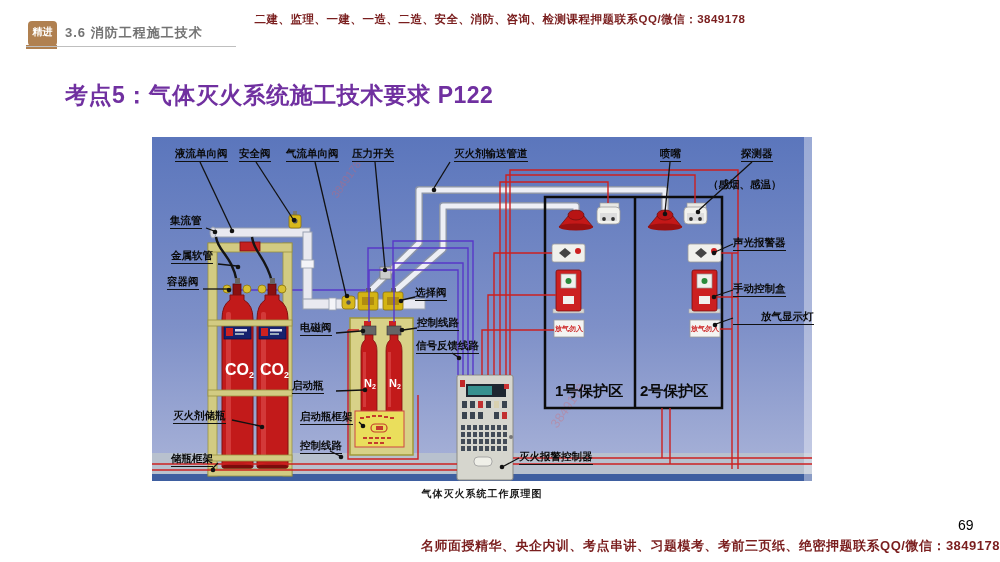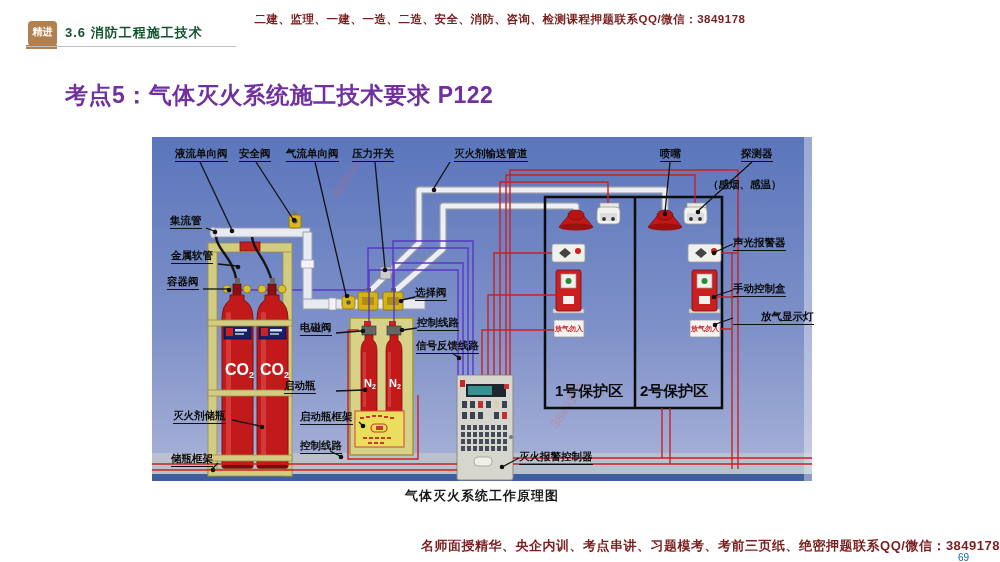--- a/index.html
+++ b/index.html
@@ -9,21 +9,21 @@
     font-family:"Liberation Sans","DejaVu Sans",sans-serif;
   }
   
   .logo-box{
     position:absolute;left:28px;top:21px;width:29px;height:25px;
     background:#b08050;border-radius:4px;color:#fff;
     font-size:10px;font-weight:bold;text-align:center;line-height:22px;
   }
   .section-title{
     position:absolute;left:65px;top:24px;font-size:13px;font-weight:600;
-    color:#14532d;letter-spacing:1px;
+    color:#737373;letter-spacing:1px;
   }
   .rule-thick{position:absolute;left:26px;top:45px;width:31px;height:4px;background:#b08050;}
   .rule-thin{position:absolute;left:26px;top:46px;width:210px;height:1px;background:#bfbfbf;}
   .marketing{
     position:absolute;left:0;top:12px;width:1000px;text-align:center;
     font-size:11.5px;font-weight:bold;color:#7a1e1e;letter-spacing:0.5px;
   }
   
   .slide-title{
     position:absolute;left:65px;top:80px;font-size:23px;font-weight:bold;
@@ -37,28 +37,28 @@
     line-height:1.25;white-space:nowrap;border-bottom:1.5px solid #111;
     padding-bottom:1px;
   }
   .lbl.nou{border-bottom:none;}
   .zone-lbl{
     position:absolute;font-size:15px;font-weight:bold;color:#0a0a0a;
     white-space:nowrap;
   }
   .caption{
     position:absolute;left:152px;top:487px;width:660px;text-align:center;
-    font-size:13px;font-weight:600;color:#1a1a1a;letter-spacing:1px;
+    font-size:10px;font-weight:600;color:#1a1a1a;letter-spacing:1px;
   }
   
   .footer-promo{
     position:absolute;left:0;top:537px;width:1000px;text-align:right;
     font-size:13px;font-weight:bold;color:#7a1e1e;letter-spacing:0.5px;
   }
-  .page-num{position:absolute;left:958px;top:552px;font-size:10px;color:#0369a1;}
+  .page-num{position:absolute;left:958px;top:517px;font-size:14px;color:#000000;}
   .svgtxt{font-family:"Liberation Sans","DejaVu Sans",sans-serif;}
 </style>
 </head>
 <body>
 
 <div class="logo-box">精进</div>
 <div class="section-title">3.6 消防工程施工技术</div>
 <div class="rule-thick"></div>
 <div class="rule-thin"></div>
 <div class="marketing">二建、监理、一建、一造、二造、安全、消防、咨询、检测课程押题联系QQ/微信：3849178</div>
@@ -421,21 +421,21 @@
   <div class="lbl" style="left:508px;top:10px;">喷嘴</div>
   <div class="lbl" style="left:589px;top:10px;">探测器</div>
   <div class="lbl nou" style="left:556px;top:41px;">（感烟、感温）</div>
   <div class="lbl" style="left:18px;top:77px;">集流管</div>
   <div class="lbl" style="left:19px;top:112px;">金属软管</div>
   <div class="lbl" style="left:15px;top:138px;">容器阀</div>
   <div class="lbl" style="left:263px;top:149px;">选择阀</div>
   <div class="lbl" style="left:148px;top:184px;text-align:center;">电磁阀</div>
   <div class="lbl" style="left:265px;top:179px;">控制线路</div>
   <div class="lbl" style="left:264px;top:202px;">信号反馈线路</div>
-  <div class="lbl" style="left:132px;top:242px;">启动瓶</div>
+  <div class="lbl" style="left:140px;top:242px;">启动瓶</div>
   <div class="lbl" style="left:148px;top:273px;">启动瓶框架</div>
   <div class="lbl" style="left:148px;top:302px;">控制线路</div>
   <div class="lbl" style="left:21px;top:272px;">灭火剂储瓶</div>
   <div class="lbl" style="left:19px;top:315px;">储瓶框架</div>
   <div class="lbl" style="left:581px;top:99px;">声光报警器</div>
   <div class="lbl" style="left:581px;top:145px;">手动控制盒</div>
   <div class="lbl" style="left:581px;top:173px;padding-left:28px;">放气显示灯</div>
   <div class="zone-lbl" style="left:403px;top:245px;">1号保护区</div>
   <div class="zone-lbl" style="left:488px;top:245px;">2号保护区</div>
   <div class="lbl" style="left:367px;top:313px;">灭火报警控制器</div>

